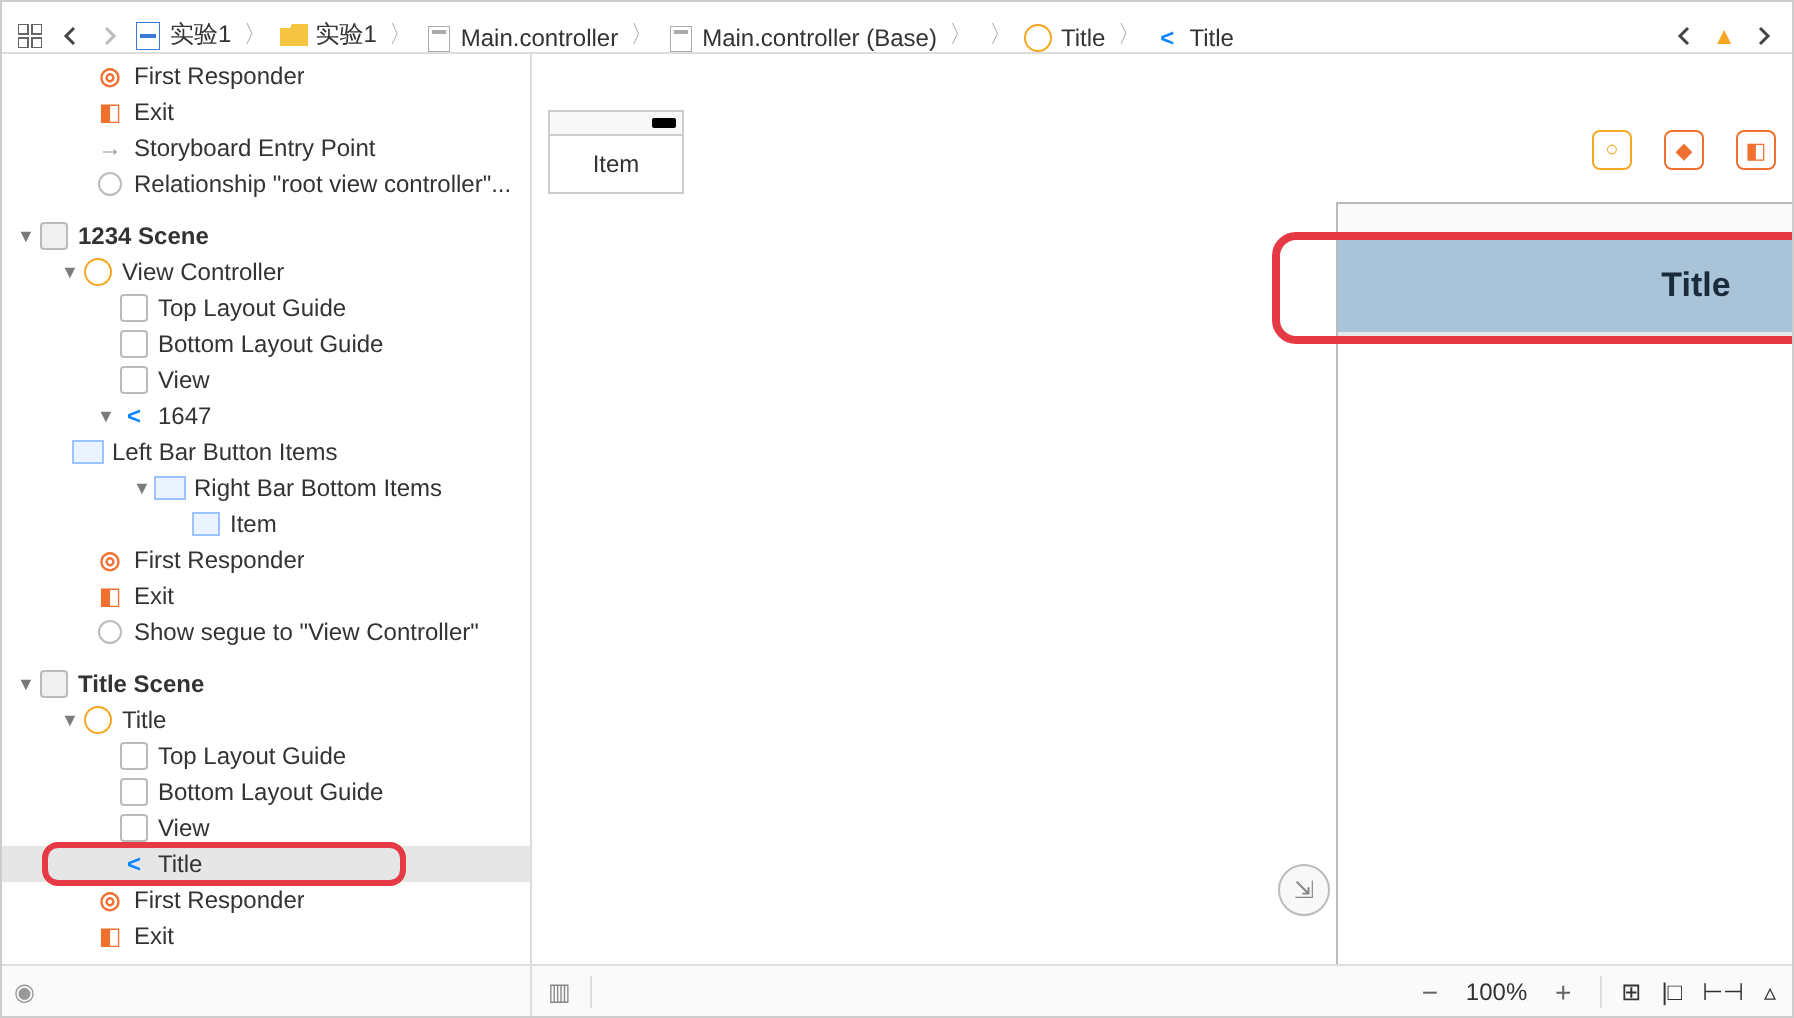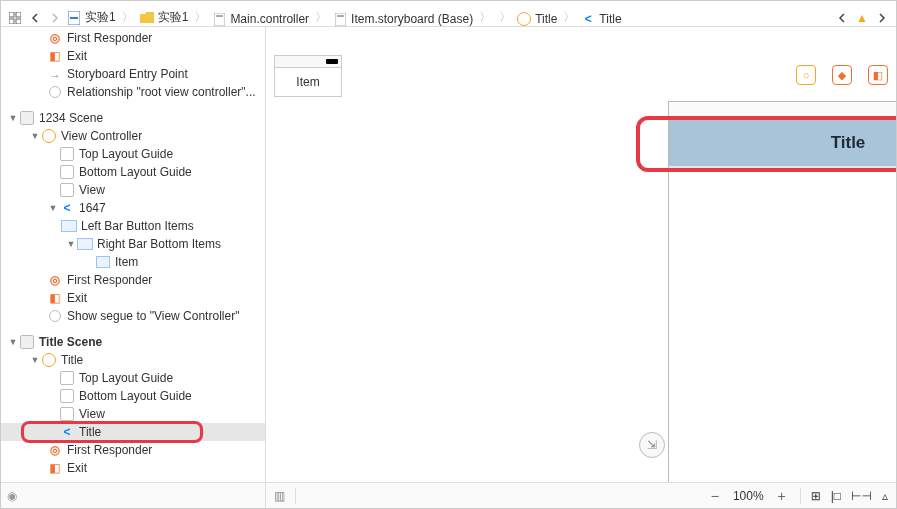--- a/index.html
+++ b/index.html
@@ -117,21 +117,21 @@
       <span>Main.controller</span>
     </span>
     <span class="bc-chevron">〉</span>
     <span class="bc-item">
       <span class="bc-icon">
           <svg width="11" height="13">
             <rect width="11" height="13" fill="#fff" stroke="#aaa"></rect>
             <rect x="2" y="2" width="7" height="2" fill="#aaa"></rect>
           </svg>
         </span>
-      <span>Item.storyboard (Base)</span>
+      <span>Main.controller (Base)</span>
     </span>
     <span class="bc-chevron">〉</span>
     <span class="bc-chevron">〉</span>
     <span class="bc-item">
       <span class="bc-icon">
           <span class="chip chip-vc"></span>
         </span>
       <span>Title</span>
     </span>
     <span class="bc-chevron">〉</span>
@@ -179,21 +179,21 @@
             </span>
             <span class="lbl">Relationship "root view controller"...</span>
           </div>
 
       <div style="height:8px"></div>
       <div class="row" style="padding-left:6px">
             <span class="disclosure">▼</span>
             <span class="ricon">
               <span class="chip chip-scene"></span>
             </span>
-            <span class="lbl" style="font-weight:400">1234 Scene</span>
+            <span class="lbl" style="font-weight:700">1234 Scene</span>
           </div>
       <div class="row" style="padding-left:28px">
             <span class="disclosure">▼</span>
             <span class="ricon">
               <span class="chip chip-vc"></span>
             </span>
             <span class="lbl">View Controller</span>
           </div>
       <div class="row" style="padding-left:58px">
             <span class="ricon">
@@ -211,21 +211,21 @@
             <span class="ricon">
               <span class="chip chip-guide"></span>
             </span>
             <span class="lbl">View</span>
           </div>
       <div class="row" style="padding-left:46px">
             <span class="disclosure">▼</span>
             <span class="ricon chip-back">&lt;</span>
             <span class="lbl">1647</span>
           </div>
-      <div class="row" style="padding-left:60px">
+      <div class="row" style="padding-left:35px">
             <span class="ricon">
               <span class="chip-nav"></span>
             </span>
             <span class="lbl">Left Bar Button Items</span>
           </div>
       <div class="row" style="padding-left:64px">
             <span class="disclosure">▼</span>
             <span class="ricon">
               <span class="chip-nav"></span>
             </span>

